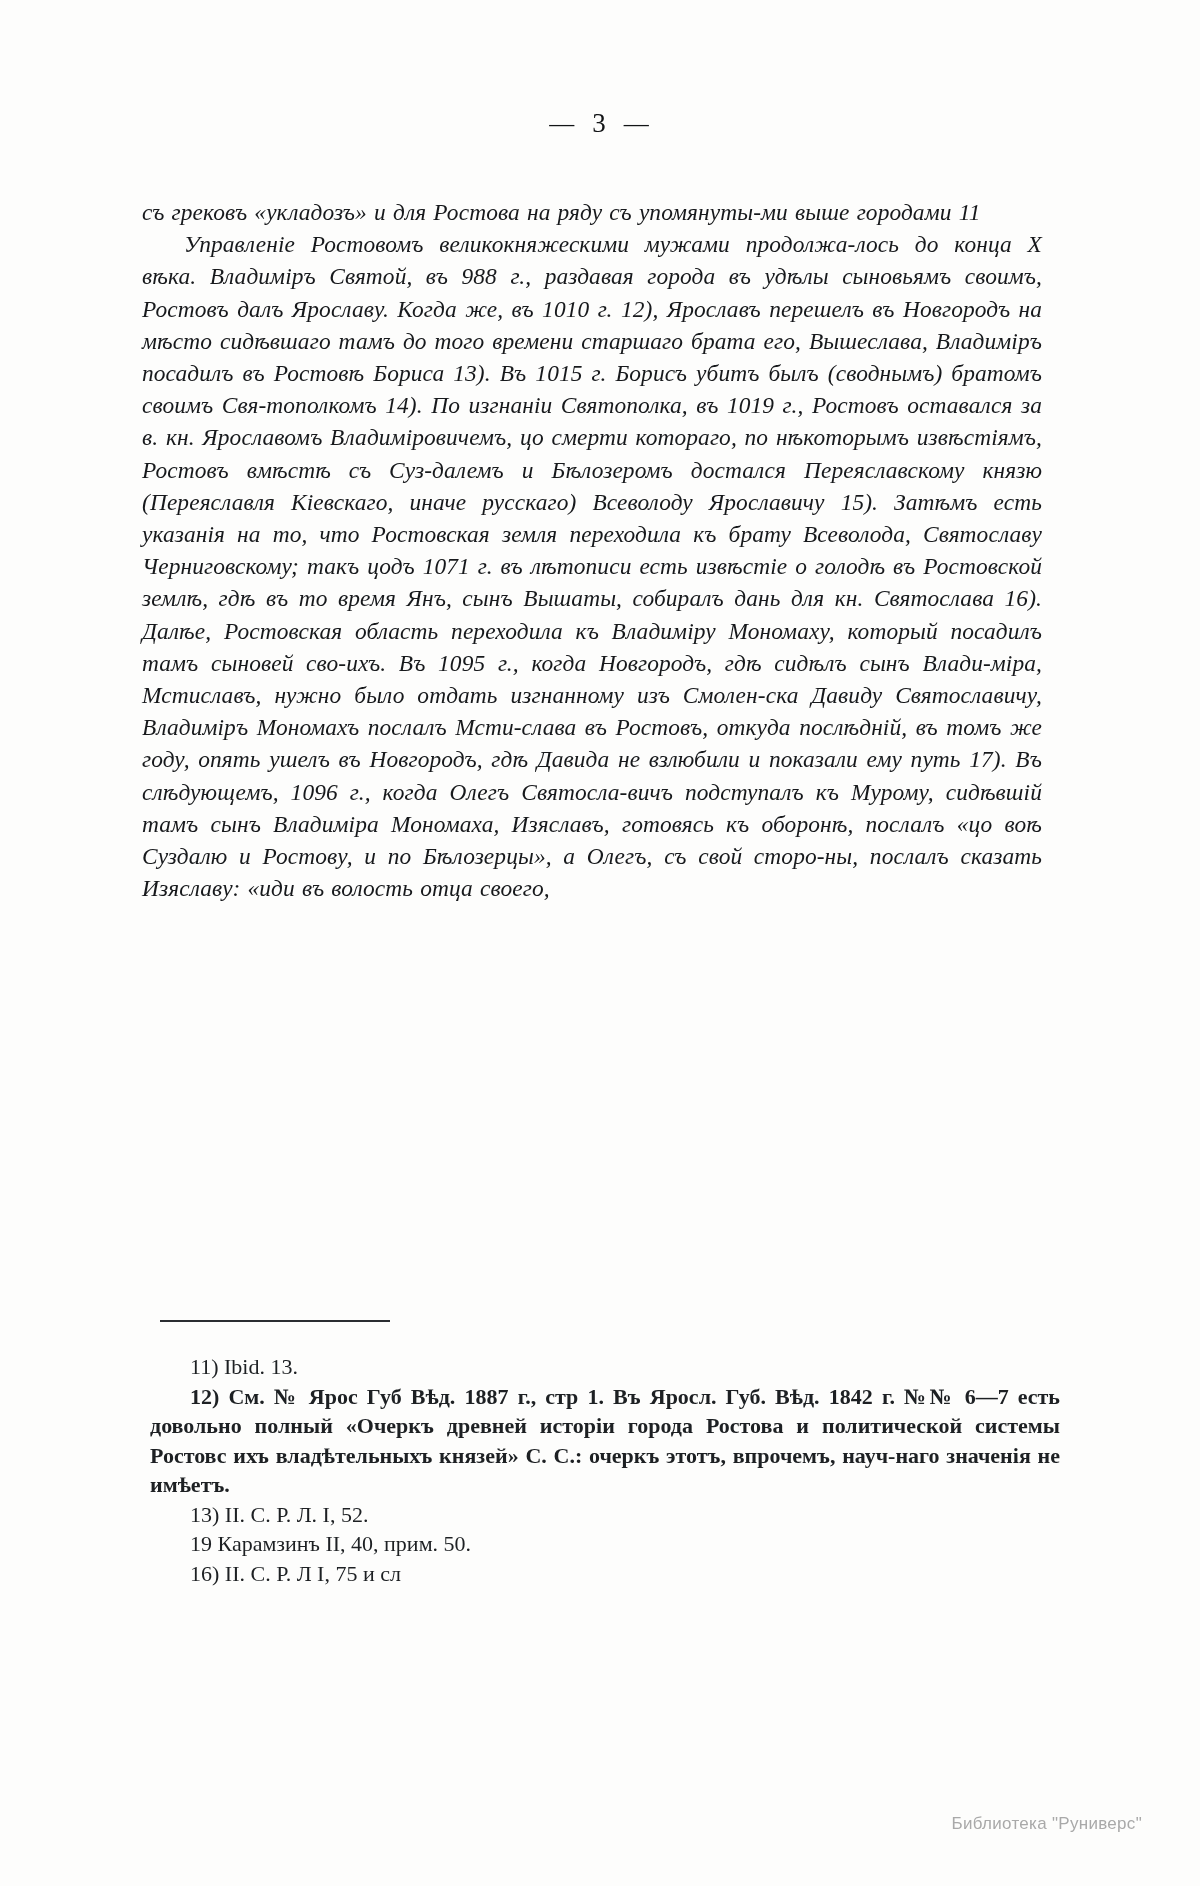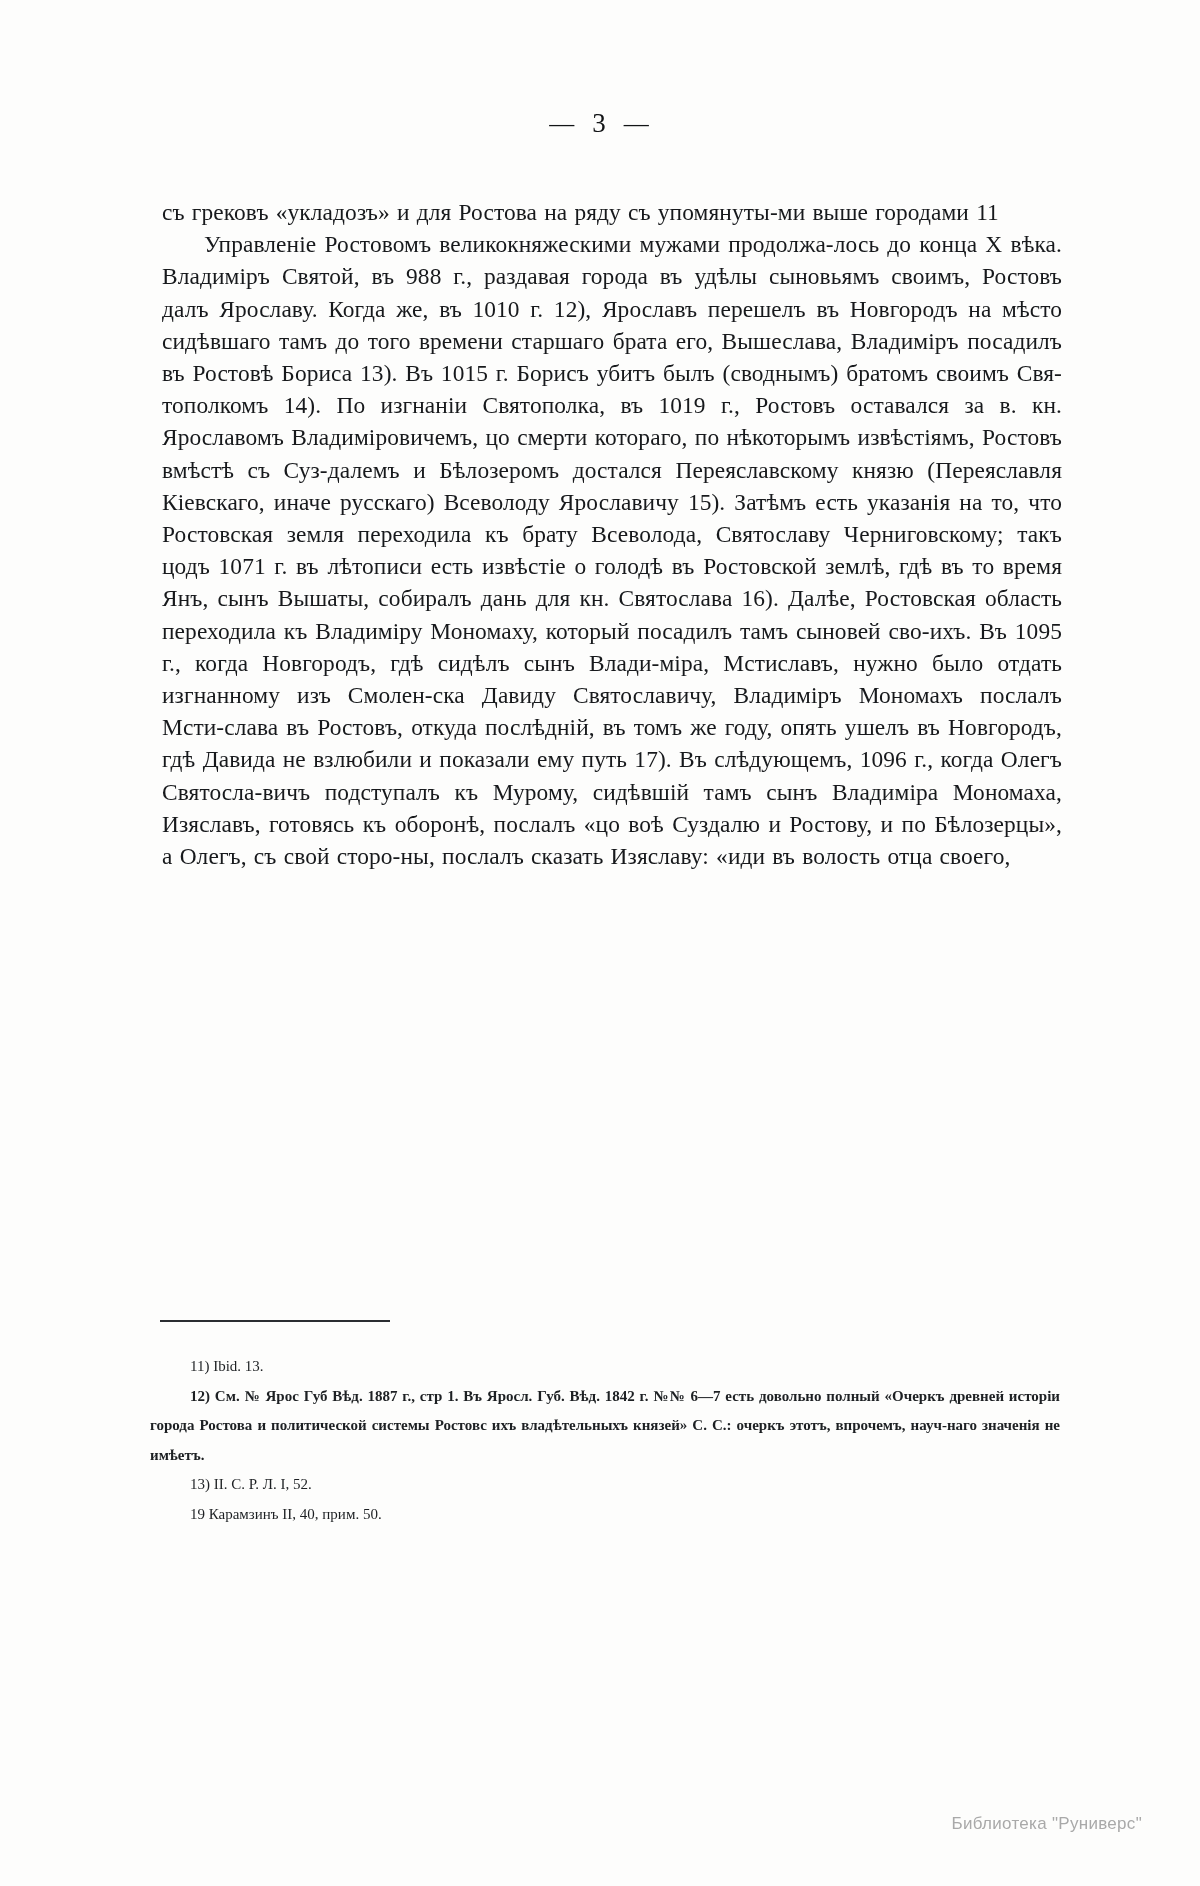--- a/index.html
+++ b/index.html
@@ -33,50 +33,51 @@
     color: #121416;
     font-family: "Liberation Serif", serif;
   }
   .page-number .dash {
     display: inline-block;
     margin: 0 16px;
     font-size: 25px;
   }
   .body-text {
     position: absolute;
-    left: 162px;
+    left: 142px;
     top: 196px;
     width: 900px;
     font-size: 23.4px;
     line-height: 32.2px;
     text-align: justify;
     color: #17191c;
     letter-spacing: 0.1px;
     word-spacing: 1.2px;
+    font-style: italic;
   }
   .body-text p {
     margin: 0;
   }
   .body-text p.indented {
     text-indent: 42px;
   }
   .footnote-rule {
     position: absolute;
     left: 160px;
     top: 1320px;
     width: 230px;
     height: 0;
     border-top: 2px solid #2a2d31;
   }
   .footnotes {
     position: absolute;
     left: 150px;
     top: 1352px;
     width: 910px;
-    font-size: 15px;
+    font-size: 22px;
     line-height: 29.5px;
     color: #1d2023;
     text-align: justify;
   }
   .footnotes .fn {
     margin: 0;
     text-indent: 40px;
   }
   .footnotes .fn.wrap {
     text-indent: 40px;
@@ -106,17 +107,18 @@
     <p class="indented">Управленіе Ростовомъ великокняжескими мужами продолжа-лось до конца X вѣка. Владиміръ Святой, въ 988 г., раздавая города въ удѣлы сыновьямъ своимъ, Ростовъ далъ Ярославу. Когда же, въ 1010 г. 12), Ярославъ перешелъ въ Новгородъ на мѣсто сидѣвшаго тамъ до того времени старшаго брата его, Вышеслава, Владиміръ посадилъ въ Ростовѣ Бориса 13). Въ 1015 г. Борисъ убитъ былъ (своднымъ) братомъ своимъ Свя-тополкомъ 14). По изгнаніи Святополка, въ 1019 г., Ростовъ оставался за в. кн. Ярославомъ Владиміровичемъ, цо смерти котораго, по нѣкоторымъ извѣстіямъ, Ростовъ вмѣстѣ съ Суз-далемъ и Бѣлозеромъ достался Переяславскому князю (Переяславля Кіевскаго, иначе русскаго) Всеволоду Ярославичу 15). Затѣмъ есть указанія на то, что Ростовская земля переходила къ брату Всеволода, Святославу Черниговскому; такъ цодъ 1071 г. въ лѣтописи есть извѣстіе о голодѣ въ Ростовской землѣ, гдѣ въ то время Янъ, сынъ Вышаты, собиралъ дань для кн. Святослава 16). Далѣе, Ростовская область переходила къ Владиміру Мономаху, который посадилъ тамъ сыновей сво-ихъ. Въ 1095 г., когда Новгородъ, гдѣ сидѣлъ сынъ Влади-міра, Мстиславъ, нужно было отдать изгнанному изъ Смолен-ска Давиду Святославичу, Владиміръ Мономахъ послалъ Мсти-слава въ Ростовъ, откуда послѣдній, въ томъ же году, опять ушелъ въ Новгородъ, гдѣ Давида не взлюбили и показали ему путь 17). Въ слѣдующемъ, 1096 г., когда Олегъ Святосла-вичъ подступалъ къ Мурому, сидѣвшій тамъ сынъ Владиміра Мономаха, Изяславъ, готовясь къ оборонѣ, послалъ «цо воѣ Суздалю и Ростову, и по Бѣлозерцы», а Олегъ, съ свой сторо-ны, послалъ сказать Изяславу: «иди въ волость отца своего,</p>
   </div>
 
   <div class="footnote-rule"></div>
 
   <div class="footnotes">
     <p class="fn">11) Ibid. 13.</p>
     <p class="fn wrap">12) См. № Ярос Губ Вѣд. 1887 г., стр 1. Въ Яросл. Губ. Вѣд. 1842 г. №№ 6—7 есть довольно полный «Очеркъ древней исторіи города Ростова и политической системы Ростовс ихъ владѣтельныхъ князей» С. С.: очеркъ этотъ, впрочемъ, науч-наго значенія не имѣетъ.</p>
     <p class="fn">13) II. С. Р. Л. I, 52.</p>
     <p class="fn">19 Карамзинъ II, 40, прим. 50.</p>
+    <p class="fn">16) II. С. Р. Л I, 75 и сл</p>
   </div>
 
   <div class="watermark">Библиотека "Руниверс"</div>
 
 </div>
 
 </body></html>

